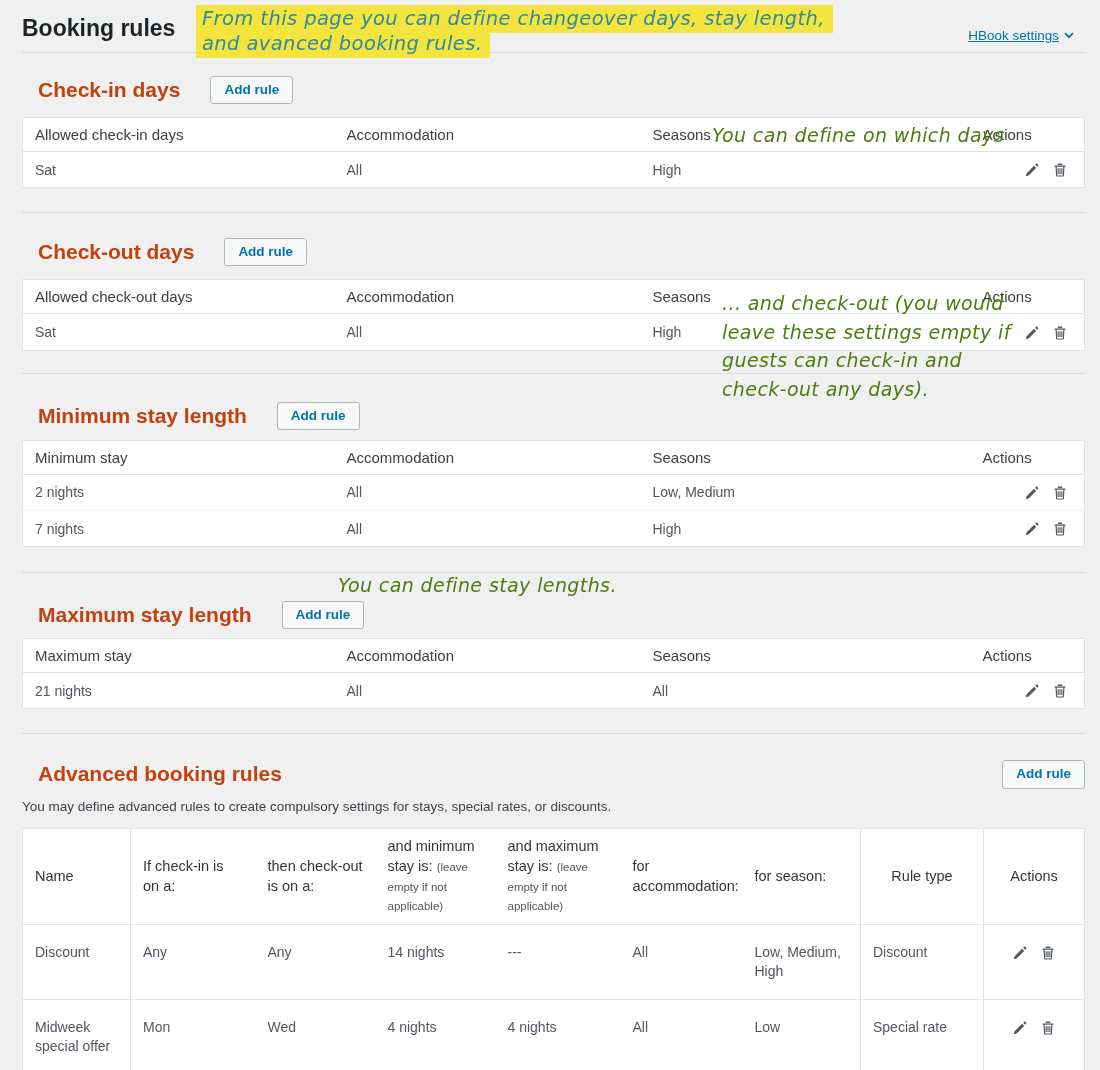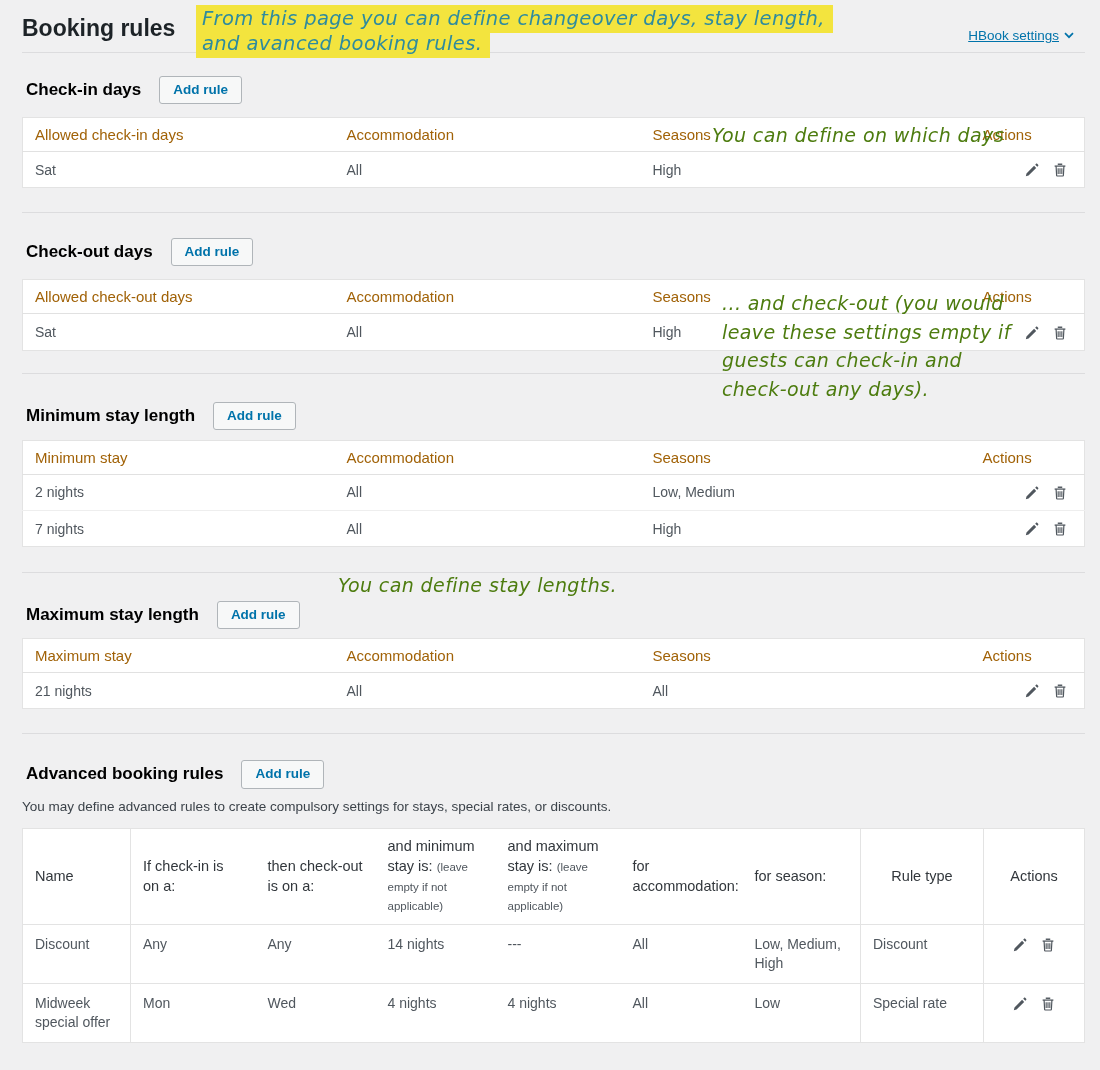--- a/index.html
+++ b/index.html
@@ -20,36 +20,36 @@
   }
   .settings-link {
     position:absolute; top:28px; right:25px;
     font-size:13.5px; color:#0073aa; text-decoration:underline;
     display:flex; align-items:center; gap:4px; cursor:pointer;
   }
   .page-divider { border-bottom:1px solid #dcdcde; margin-top:9px; }
   .section-divider { border-bottom:1px solid #dcdcde; }
 
   .section-head { display:flex; align-items:center; gap:14px; height:30px; }
-  .section-head h2 { margin:4px; font-size:17px; font-weight:700; color:#000000; }
+  .section-head h2 { margin:16px; font-size:21px; font-weight:700; color:#c2410c; }
   .add-rule {
     font-family:"Liberation Sans", sans-serif;
     font-size:13.5px; font-weight:700; color:#0073aa;
     background:#f7f8f8; border:1px solid #b0b5b9; border-radius:3px;
     padding:5px 13px; cursor:pointer; line-height:1.2;
   }
 
   table.rules-table {
     width:100%; margin-top:12px;
     border-collapse:collapse; background:#fff;
     border:1px solid #e3e3e3;
     table-layout:fixed;
   }
   table.rules-table th {
-    font-weight:400; font-size:15px; color:#a16207;
+    font-weight:400; font-size:15px; color:#404040;
     text-align:left; padding:8px 12px;
     border-bottom:1px solid #e1e1e1;
   }
   table.rules-table td {
     font-size:14px; color:#50575e;
     padding:9px 12px;
     border-bottom:1px solid #eeeeee;
   }
   table.rules-table tbody tr:last-child td { border-bottom:none; }
   .col-actions-h { text-align:right; padding-right:18px !important; }
@@ -69,21 +69,21 @@
   }
   table.adv-table th {
     font-weight:400; font-size:14.5px; color:#32373c;
     text-align:left; vertical-align:middle;
     padding:8px 12px; line-height:1.35;
     border-bottom:1px solid #e3e3e3;
   }
   table.adv-table th .note { font-size:11.5px; color:#50575e; }
   table.adv-table td {
     font-size:14px; color:#50575e; vertical-align:top;
-    padding:10px 12px; line-height:19px;
+    padding:18px 12px; line-height:19px;
     border-bottom:1px solid #e3e3e3;
   }
   table.adv-table th:nth-child(1), table.adv-table td:nth-child(1) { border-right:1px solid #e3e3e3; }
   table.adv-table th:nth-child(8), table.adv-table td:nth-child(8) { border-left:1px solid #e3e3e3; border-right:1px solid #e3e3e3; }
   table.adv-table th.center, table.adv-table td.center { text-align:center; }
   table.adv-table td.center .icon-btn { margin:0 4px; }
 
   .adv-desc { margin:10px 0 0 0; font-size:13.5px; color:#3c434a; }
 
   
@@ -95,21 +95,21 @@
   .annot-top { left:196px; top:6px; font-size:19.5px; line-height:25px; color:#2e8b9e; }
   .annot-top .hl { background:#f3e43e; padding:2px 8px 3px 6px; }
   .annot-blue { color:#4d7c0f; font-size:19px; line-height:28px; }
   .a-checkin { left:712px; top:121px; }
   .a-checkout { left:722px; top:289px; line-height:28.5px; }
   .a-stay { left:338px; top:571px; }
   .a-adv { left:334px; top:740px; }
 
   .spacer-mt22 { margin-top:22px; }
   .spacer-mt24 { margin-top:24px; }
-  .spacer-mt25 { margin-top:25px; }
+  .spacer-mt25 { margin-top:25px;justify-content:space-between; }
   .spacer-mt27 { margin-top:27px; }
   .tbl-mt9 { margin-top:9px !important; }
   .tbl-mt8 { margin-top:8px !important; }
   .div-mt24 { margin-top:24px; }
   .div-mt22 { margin-top:22px; }
   .div-mt25 { margin-top:25px; }
 </style>
 </head>
 <body>
 

